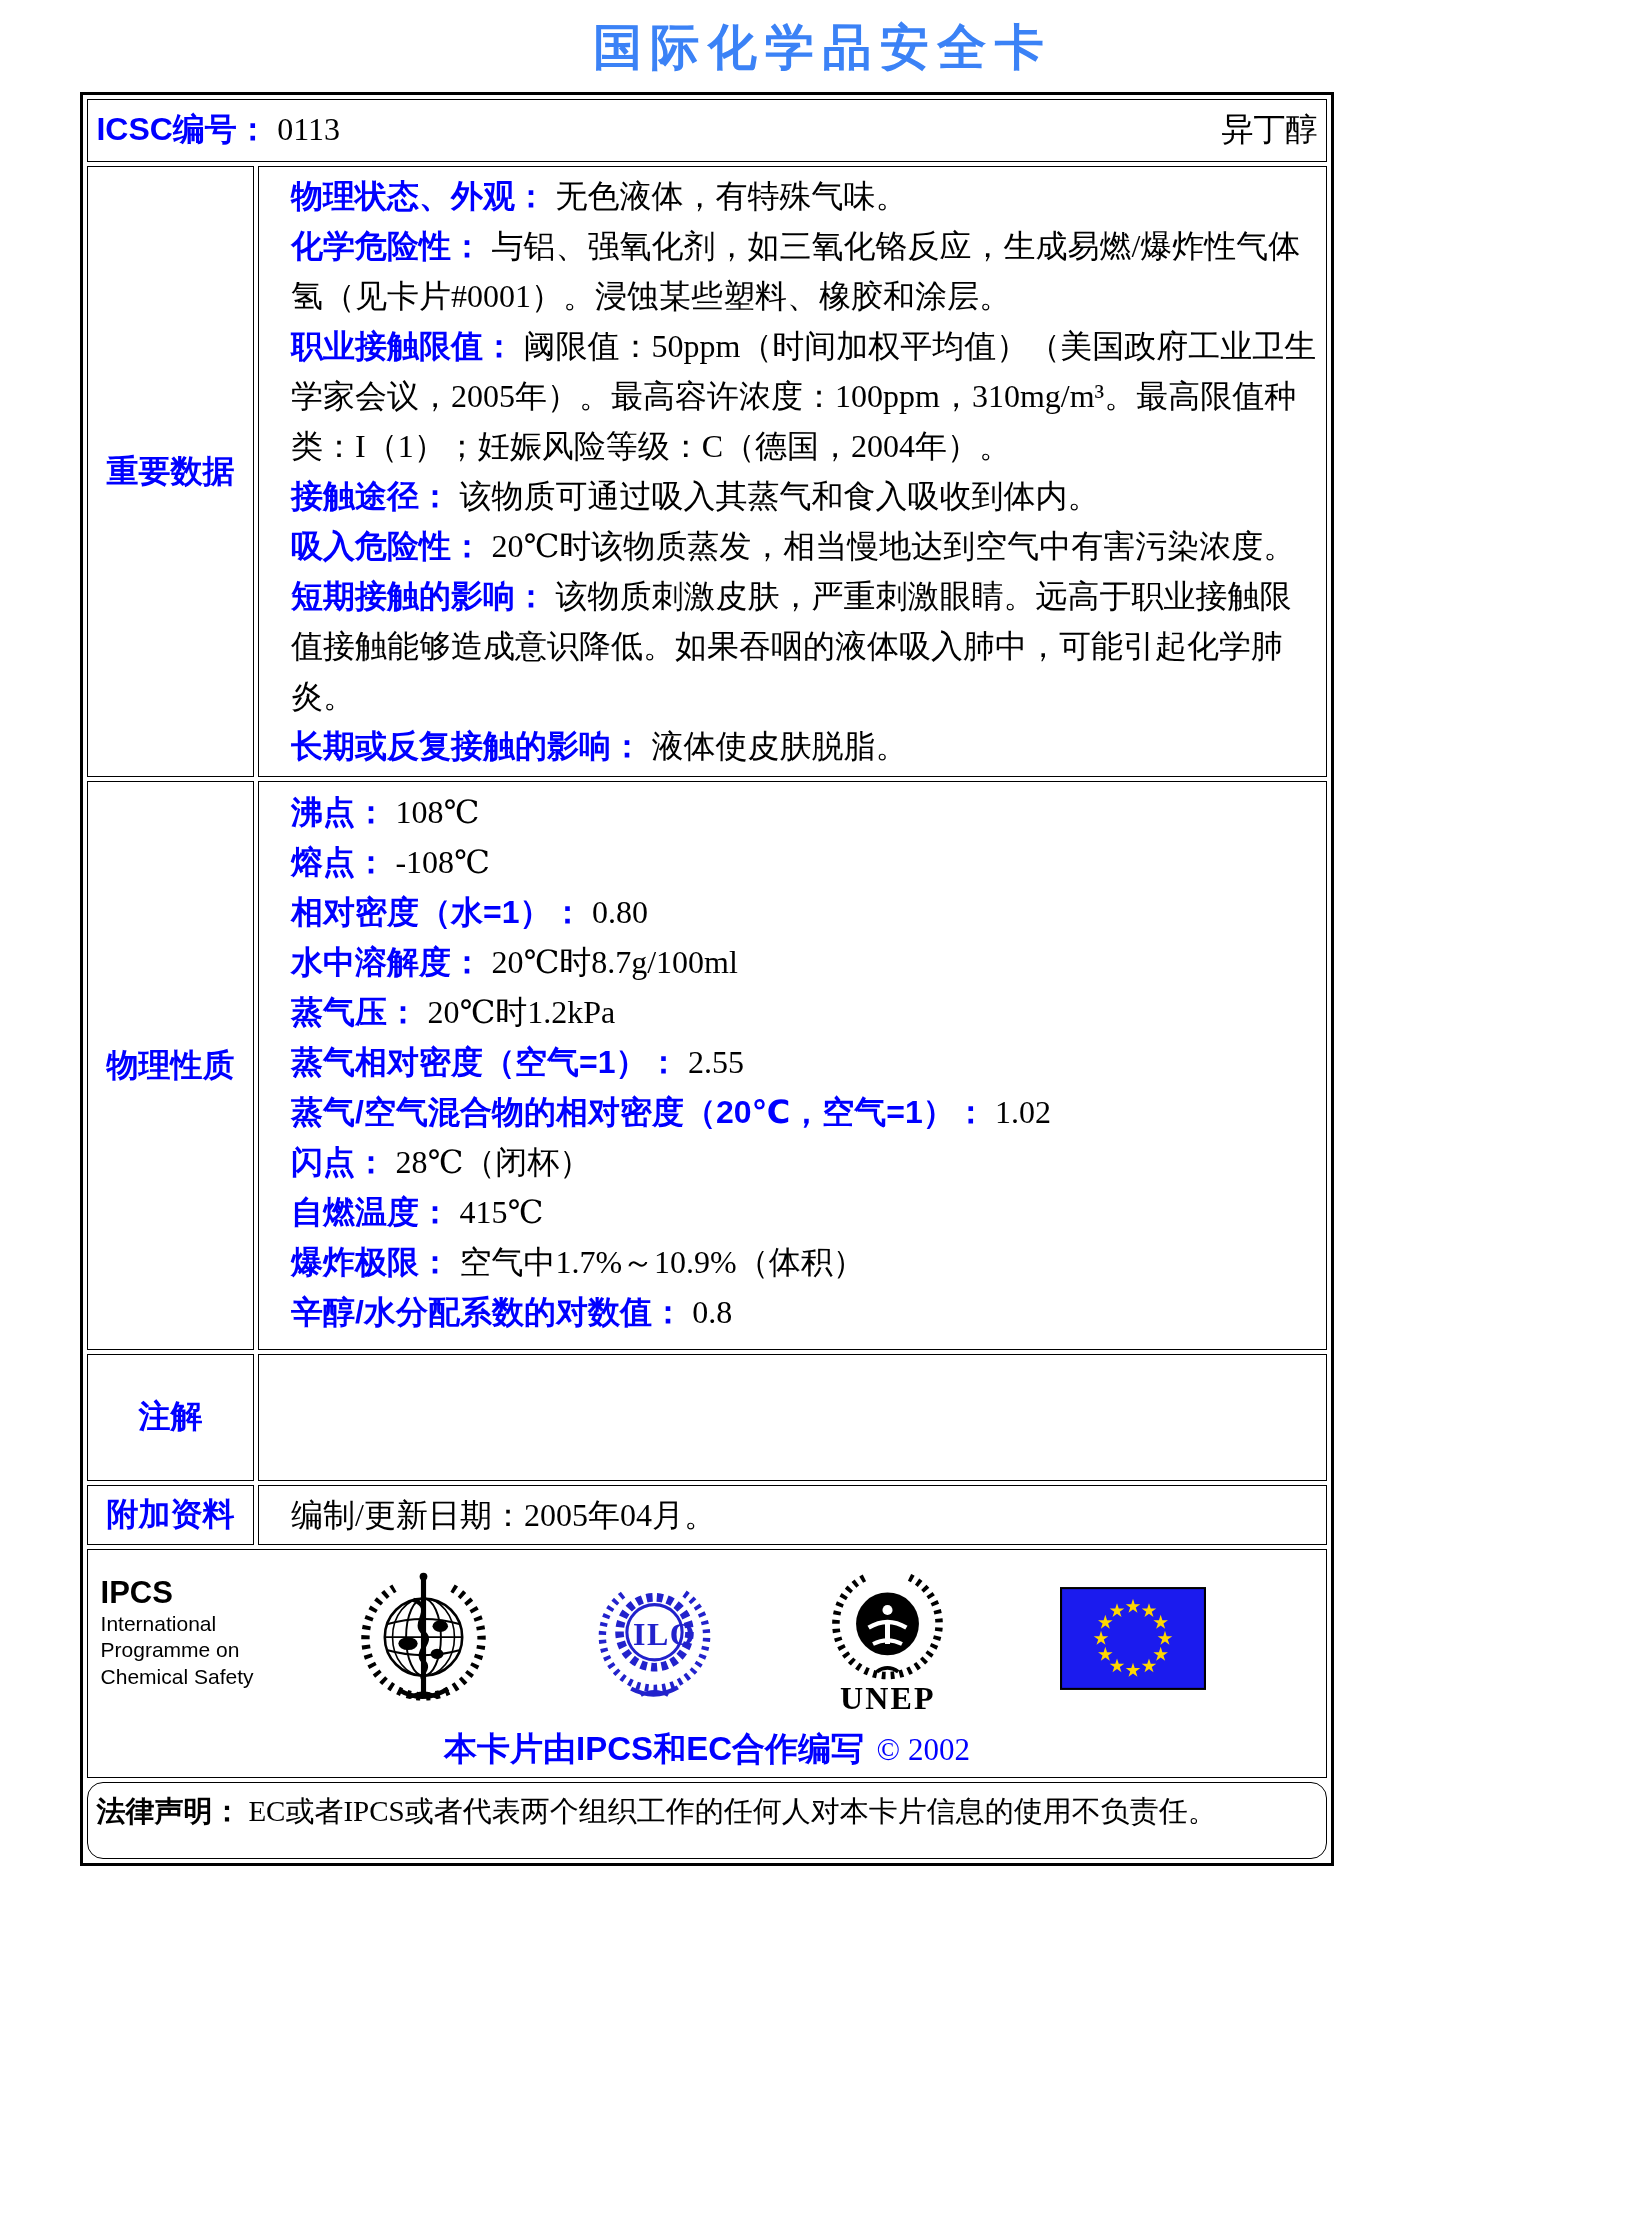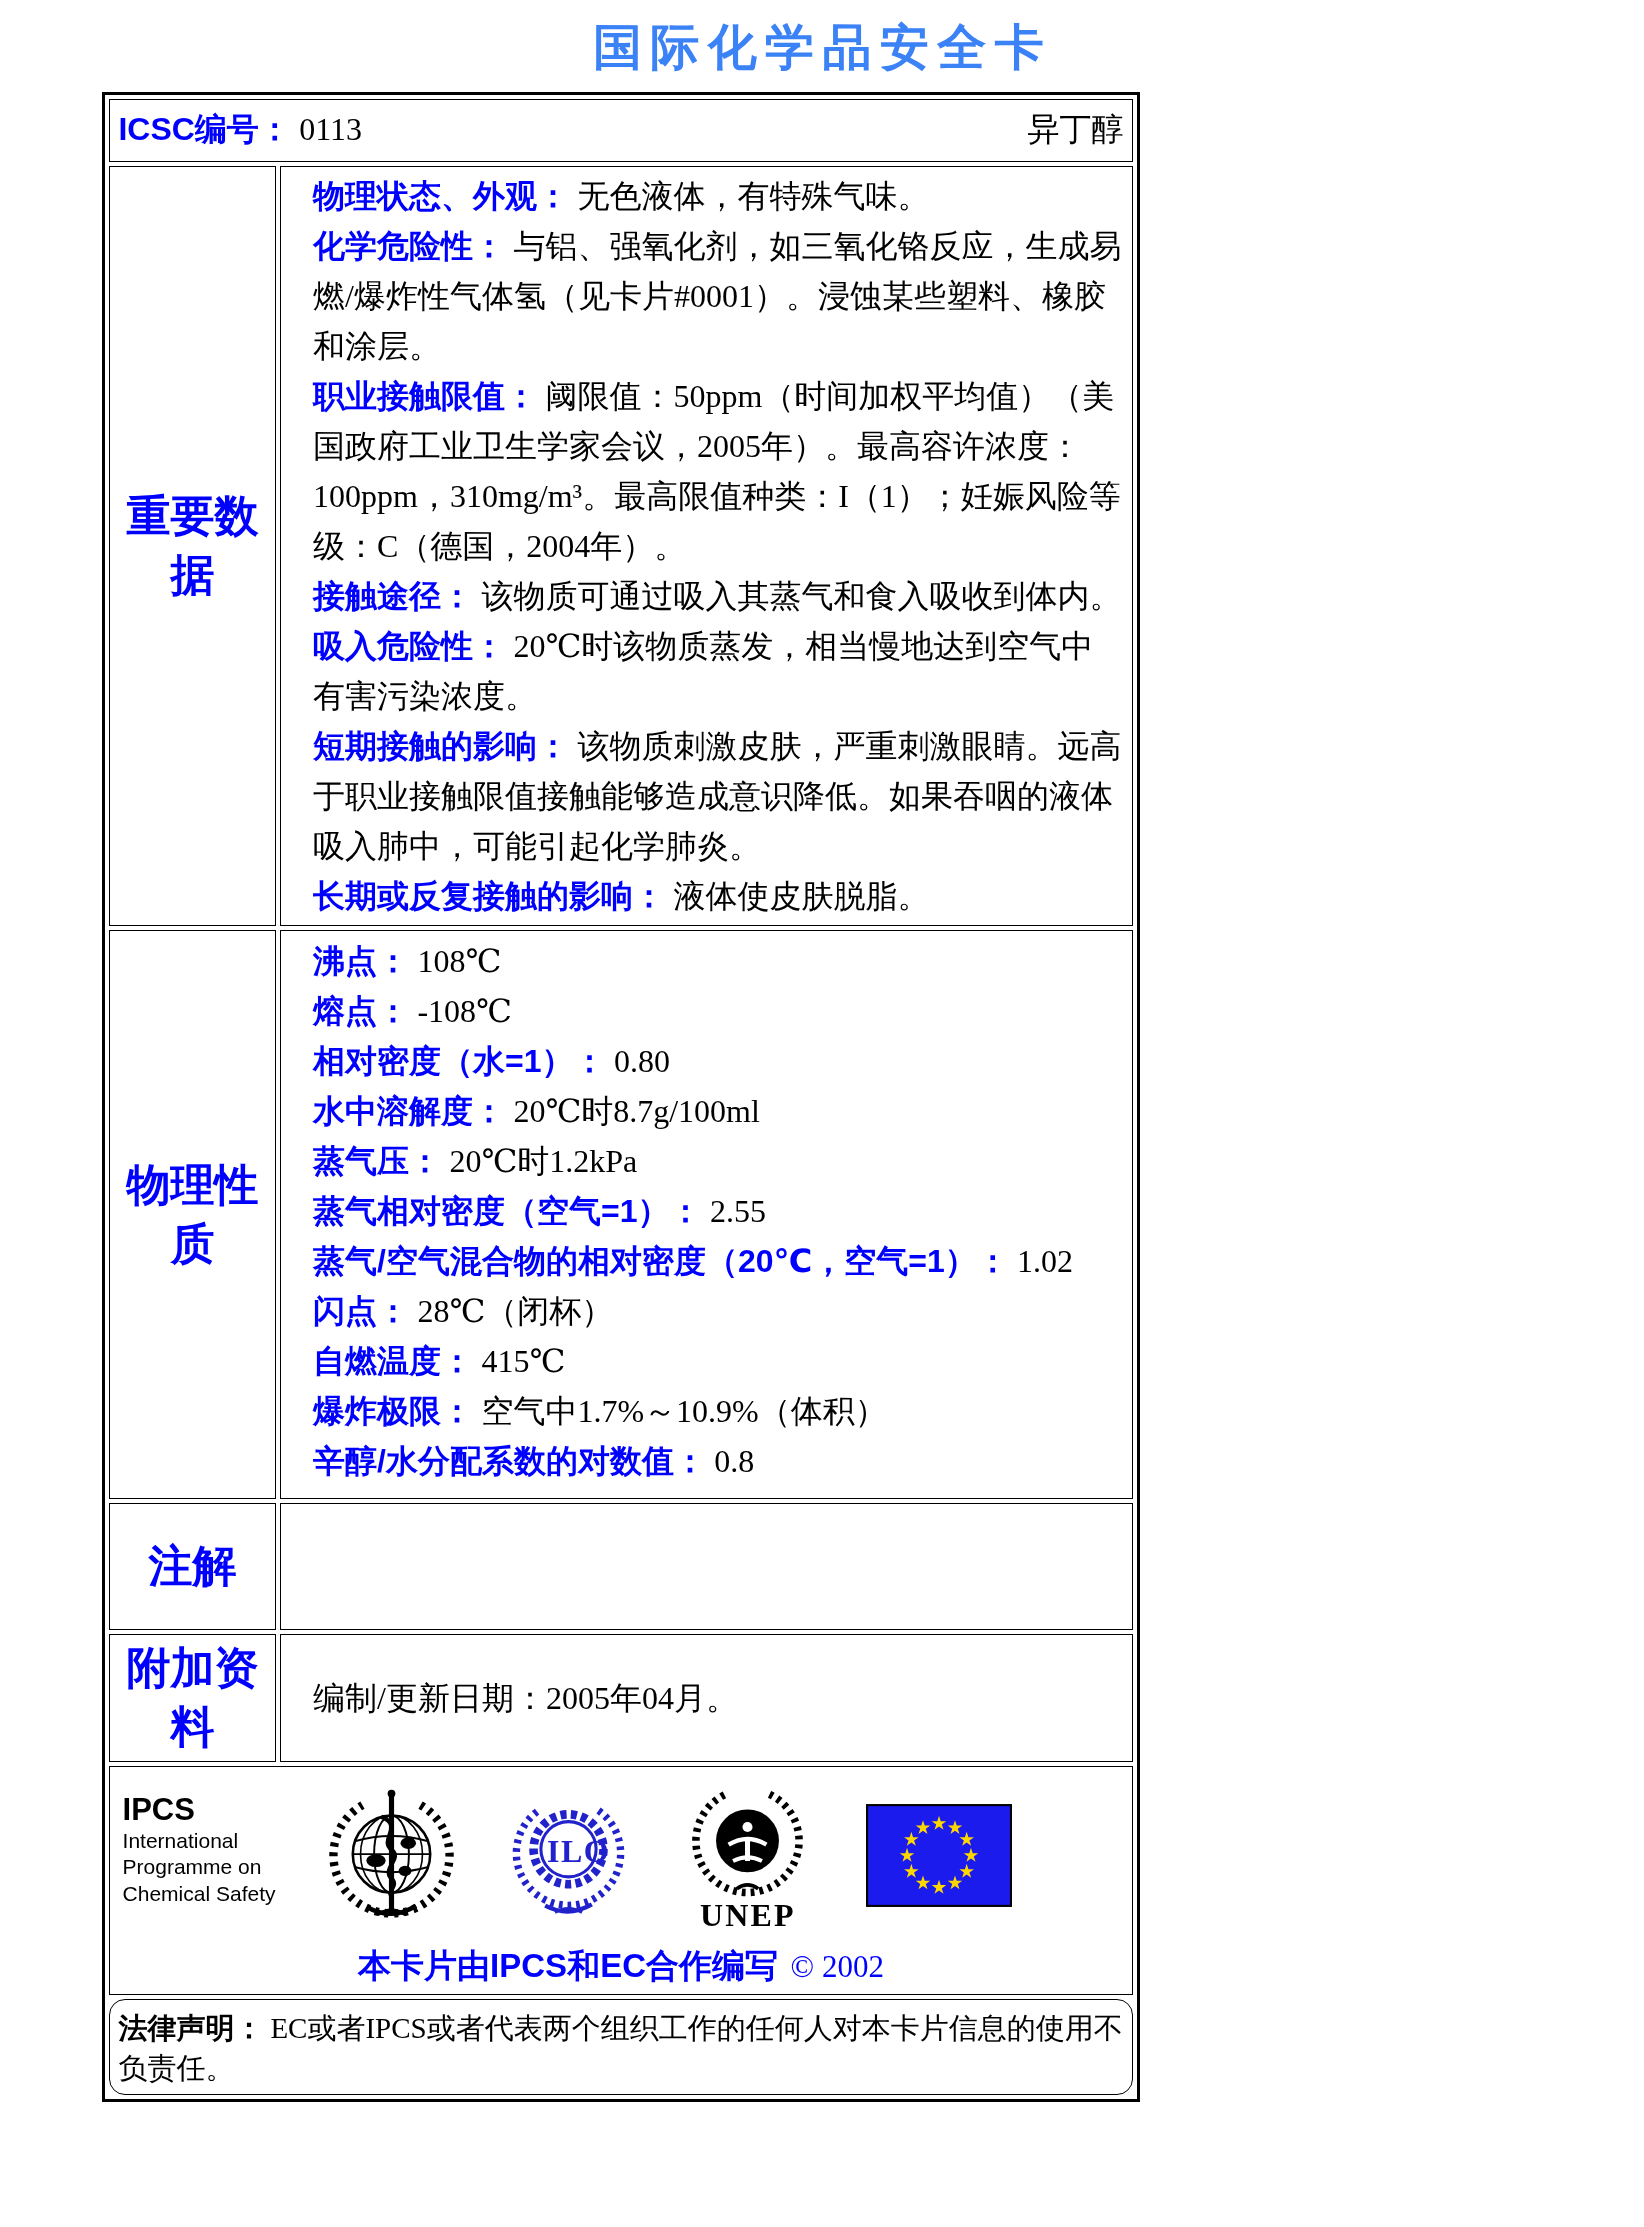--- a/index.html
+++ b/index.html
@@ -7,27 +7,27 @@
     width:1645px;height:2227px;background:#ffffff;position:relative;
     font-family:"Liberation Serif","DejaVu Serif",serif;color:#000;
     overflow:hidden;
   }
   .page-title{
     margin:21px 0 16.7px 0;text-align:center;color:#3b82f6;font-weight:bold;
     font-size:49px;letter-spacing:8.4px;line-height:1.1;
     font-family:"DejaVu Serif","Liberation Serif",serif;
   }
   table.card{
-    margin-left:102px;width:1038px;background:#fff;table-layout:fixed;
+    margin-left:80px;width:1254px;background:#fff;table-layout:fixed;
     border:3.5px solid #000;border-collapse:separate;border-spacing:4.2px;
   }
   td{border:1.4px solid #000;vertical-align:middle;padding:4.2px 8.4px;background:#fff;}
   col.c-label{width:167px;}
   .label-cell{
-    text-align:center;color:#0000ff;font-weight:bold;font-size:44px;
+    text-align:center;color:#0000ff;font-weight:bold;font-size:32px;
     font-family:"Liberation Sans","DejaVu Sans",sans-serif;
   }
   .content-cell{font-size:32px;line-height:50px;text-align:left;padding-left:32px;}
   .hdr-cell{font-size:32px;}
   .hdr-flex{display:flex;justify-content:space-between;align-items:center;min-height:53px;}
   .lbl{
     color:#0000ff;font-weight:bold;
     font-family:"Liberation Sans","DejaVu Sans",sans-serif;margin-right:8.4px;
   }
   .line{margin:0;}

